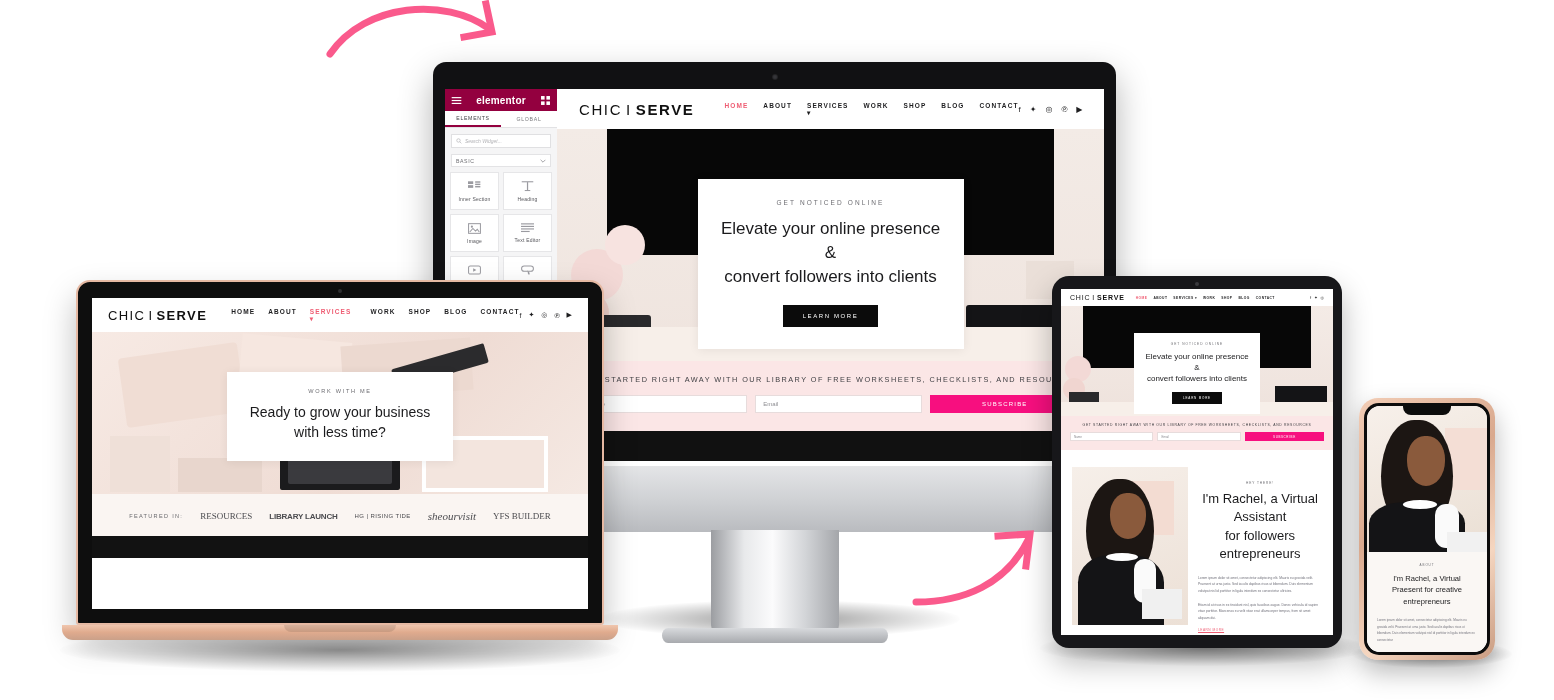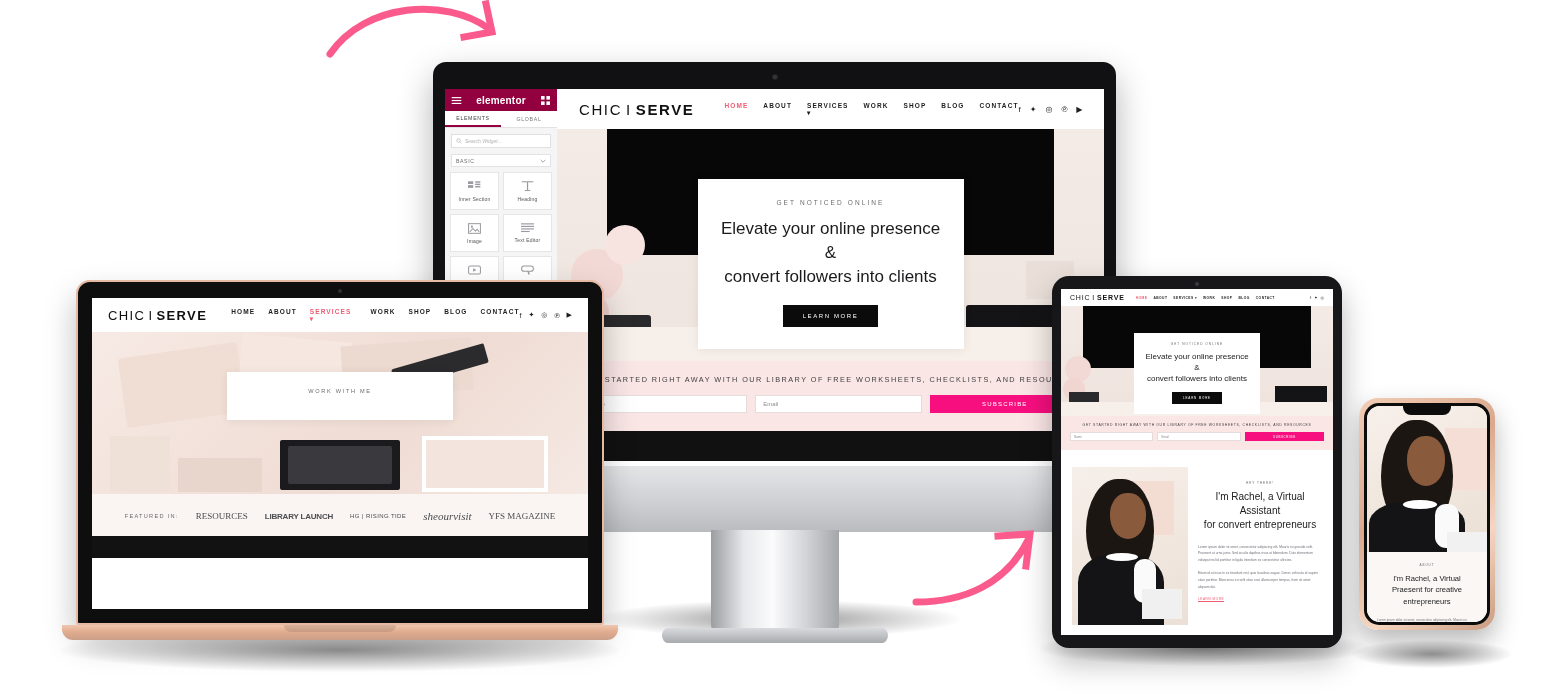--- a/index.html
+++ b/index.html
@@ -204,26 +204,26 @@
   .tb-sub-h { text-align: center; font-size: 3.4px; letter-spacing: .65px; color: #3e3e42; margin-bottom: 5px; }
   .tb-sub-row { display: flex; gap: 4px; }
   .tb-f { flex: 1; background: #fff; border: 1px solid #e7dcdc; height: 9px; display: flex; align-items: center; padding: 0 3px; }
   .tb-f .ph { font-size: 3px; color: #8d8d92; }
   .tb-b { flex: 1.05; background: #f70f7f; color: #fff; height: 9px; display: flex; align-items: center; justify-content: center; font-size: 3px; letter-spacing: .6px; }
 
   .tb-about { display: flex; gap: 10px; padding: 17px 11px 0; background: #fff; }
   .tb-photo { width: 116px; height: 158px; background: linear-gradient(160deg,#f6efe9 0%,#ece0d6 100%); position: relative; overflow: hidden; flex: none; }
   .tb-copy { flex: 1; text-align: center; padding-top: 14px; }
   .tb-copy .eb { font-size: 3.2px; letter-spacing: .9px; color: #6d6d72; margin-bottom: 5px; }
-  .tb-copy h3 { font-size: 10px; line-height: 1.42; font-weight: normal; color: #1b1b1d; margin-bottom: 11px; }
+  .tb-copy h3 { font-size: 13px; line-height: 1.42; font-weight: normal; color: #1b1b1d; margin-bottom: 11px; }
   .tb-copy p { font-size: 3.3px; line-height: 2.0; color: #70707a; text-align: left; margin-bottom: 7px; }
   .tb-copy .lm { font-size: 3.2px; letter-spacing: .5px; color: #ef5d73; text-align: left; display: block; }
 
   
-  #phone { position: absolute; left: 1359px; top: 398px; width: 136px; height: 232px; z-index: 45; }
+  #phone { position: absolute; left: 1359px; top: 398px; width: 136px; height: 262px; z-index: 45; }
   #ph-frame {
     position: absolute; inset: 0; border-radius: 19px; padding: 5px;
     background: linear-gradient(140deg,#f2cdb6 0%,#d9a98e 40%,#f5d6c0 70%,#c99c82 100%);
     box-shadow: 0 12px 26px rgba(0,0,0,.28);
   }
   #ph-inner { width: 100%; height: 100%; background: #0c0c0c; border-radius: 15px; padding: 3px; }
   #ph-screen { width: 100%; height: 100%; background: #fff; border-radius: 13px; overflow: hidden; position: relative; }
   #ph-notch { position: absolute; left: 50%; top: 0; transform: translateX(-50%); width: 48px; height: 9px; background: #0c0c0c; border-radius: 0 0 8px 8px; z-index: 3; }
   .ph-photo { height: 146px; background: linear-gradient(160deg,#f7f0ea 0%,#eadfd4 100%); position: relative; overflow: hidden; }
   .ph-copy { padding: 11px 10px 0; text-align: center; background: #faf7f4; height: 100%; }
@@ -447,30 +447,34 @@
             <div style="position:absolute; left:250px; top:10px; width:130px; height:52px; background:#ecd9d0; transform:rotate(-4deg);"></div>
             <div style="position:absolute; left:300px; top:24px; width:96px; height:20px; background:#2b2b2d; transform:rotate(-16deg); border-radius:2px;"></div>
             <div class="lap-dark" style="position:absolute; left:188px; top:108px; width:120px; height:50px;"></div>
             <div style="position:absolute; left:196px; top:114px; width:104px; height:38px; background:#3a3a3e; border-radius:2px;"></div>
             <div style="position:absolute; left:330px; top:104px; width:126px; height:56px; background:#f3e5de; border:4px solid #fff;"></div>
             <div style="position:absolute; left:18px; top:104px; width:60px; height:56px; background:#efe0d8;"></div>
             <div style="position:absolute; left:86px; top:126px; width:84px; height:34px; background:#e8d6cd;"></div>
           </div>
           <div class="lt-card">
             <div class="eyebrow" style="font-size:5.6px; letter-spacing:1.7px; margin-bottom:8px;">WORK WITH ME</div>
+            <h1 class="lt-h1">
+              <span>Ready to grow your business</span><br>
+              <span>with less time?</span>
+            </h1>
           </div>
         </div>
 
         <div class="featured">
           <span class="feat-label">FEATURED IN:</span>
           <span class="feat-logo" style="font-size:9px;">RESOURCES</span>
           <span class="feat-logo" style="font-size:8px; font-family:'Liberation Sans',sans-serif; font-weight:bold; letter-spacing:-.2px;">LIBRARY LAUNCH</span>
           <span class="feat-logo" style="font-size:6px; font-family:'Liberation Sans',sans-serif; letter-spacing:.4px;">HG | RISING TIDE</span>
           <span class="feat-logo" style="font-size:11px; font-style:italic;">sheourvisit</span>
-          <span class="feat-logo" style="font-size:9px;">YFS MAGAZINE</span>
+          <span class="feat-logo" style="font-size:9px;">YFS BUILDER</span>
         </div>
 
         <div class="lt-darkband"></div>
       </div>
     </div>
     <div id="lt-base"></div>
     <div id="lt-notch"></div>
   </div>
 
   <div id="tablet">
@@ -535,21 +539,21 @@
             <div class="woman w-face" style="left:38px; top:26px; width:36px; height:46px;"></div>
             <div class="woman w-body" style="left:6px; top:88px; width:86px; height:72px;"></div>
             <div class="woman w-collar" style="left:34px; top:86px; width:32px; height:8px; border-radius:50%;"></div>
             <div style="position:absolute; left:62px; top:92px; width:22px; height:44px; background:#fafafa; border-radius:10px;"></div>
             <div style="position:absolute; left:70px; top:122px; width:40px; height:30px; background:#f0f0f0;"></div>
           </div>
           <div class="tb-copy">
             <div class="eb">HEY THERE!</div>
             <h3>
               <span>I'm Rachel, a Virtual Assistant</span><br>
-              <span>for convert entrepreneurs</span>
+              <span>for followers entrepreneurs</span>
             </h3>
             <p>Lorem ipsum dolor sit amet, consectetur adipiscing elit. Mauris eu gravida velit. Praesent at urna justo. Sed iaculis dapibus risus ut bibendum. Duis elementum volutpat nisl id porttitor in ligula interdum ex consectetur ultricies.</p>
             <p>Etiam id at risus in ex tincidunt nisl, quis faucibus augue. Donec vehicula id sapien vitae porttitor. Maecenas eu velit vitae erat ullamcorper tempus, from sit amet aliquam dui.</p>
             <a href="#" class="lm">LEARN MORE</a>
           </div>
         </div>
 
       </div>
     </div>
   </div>

